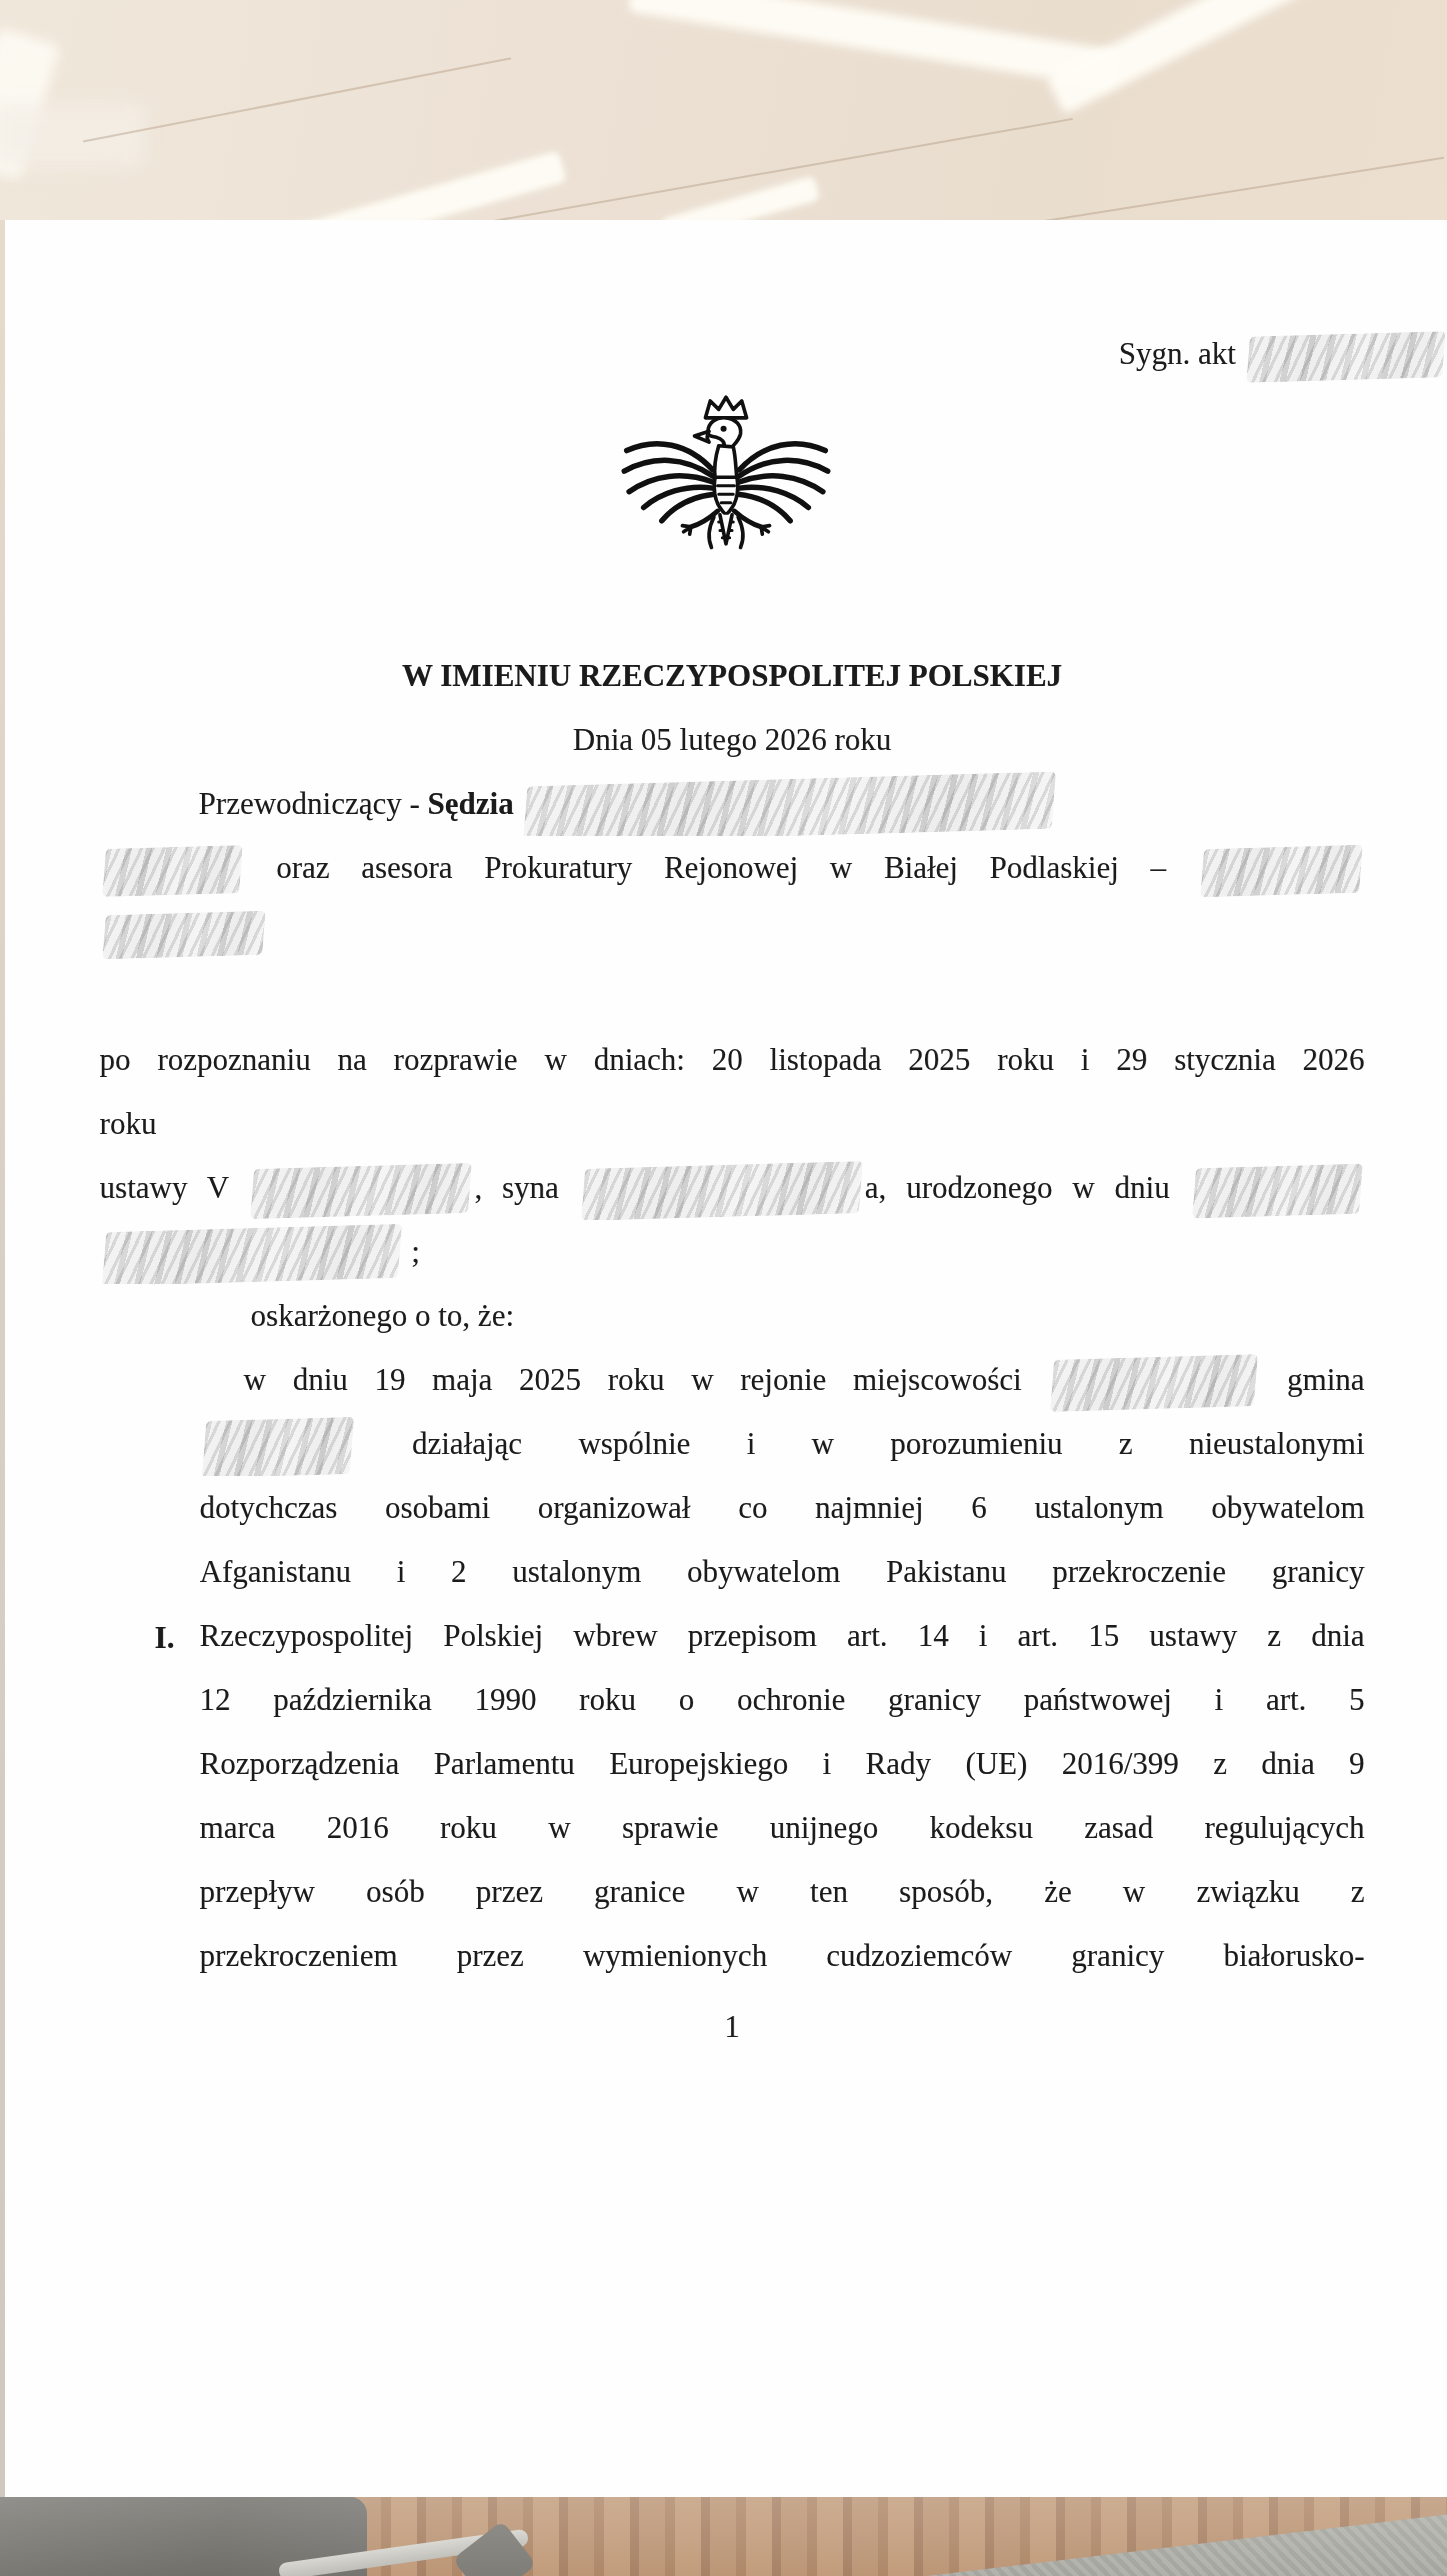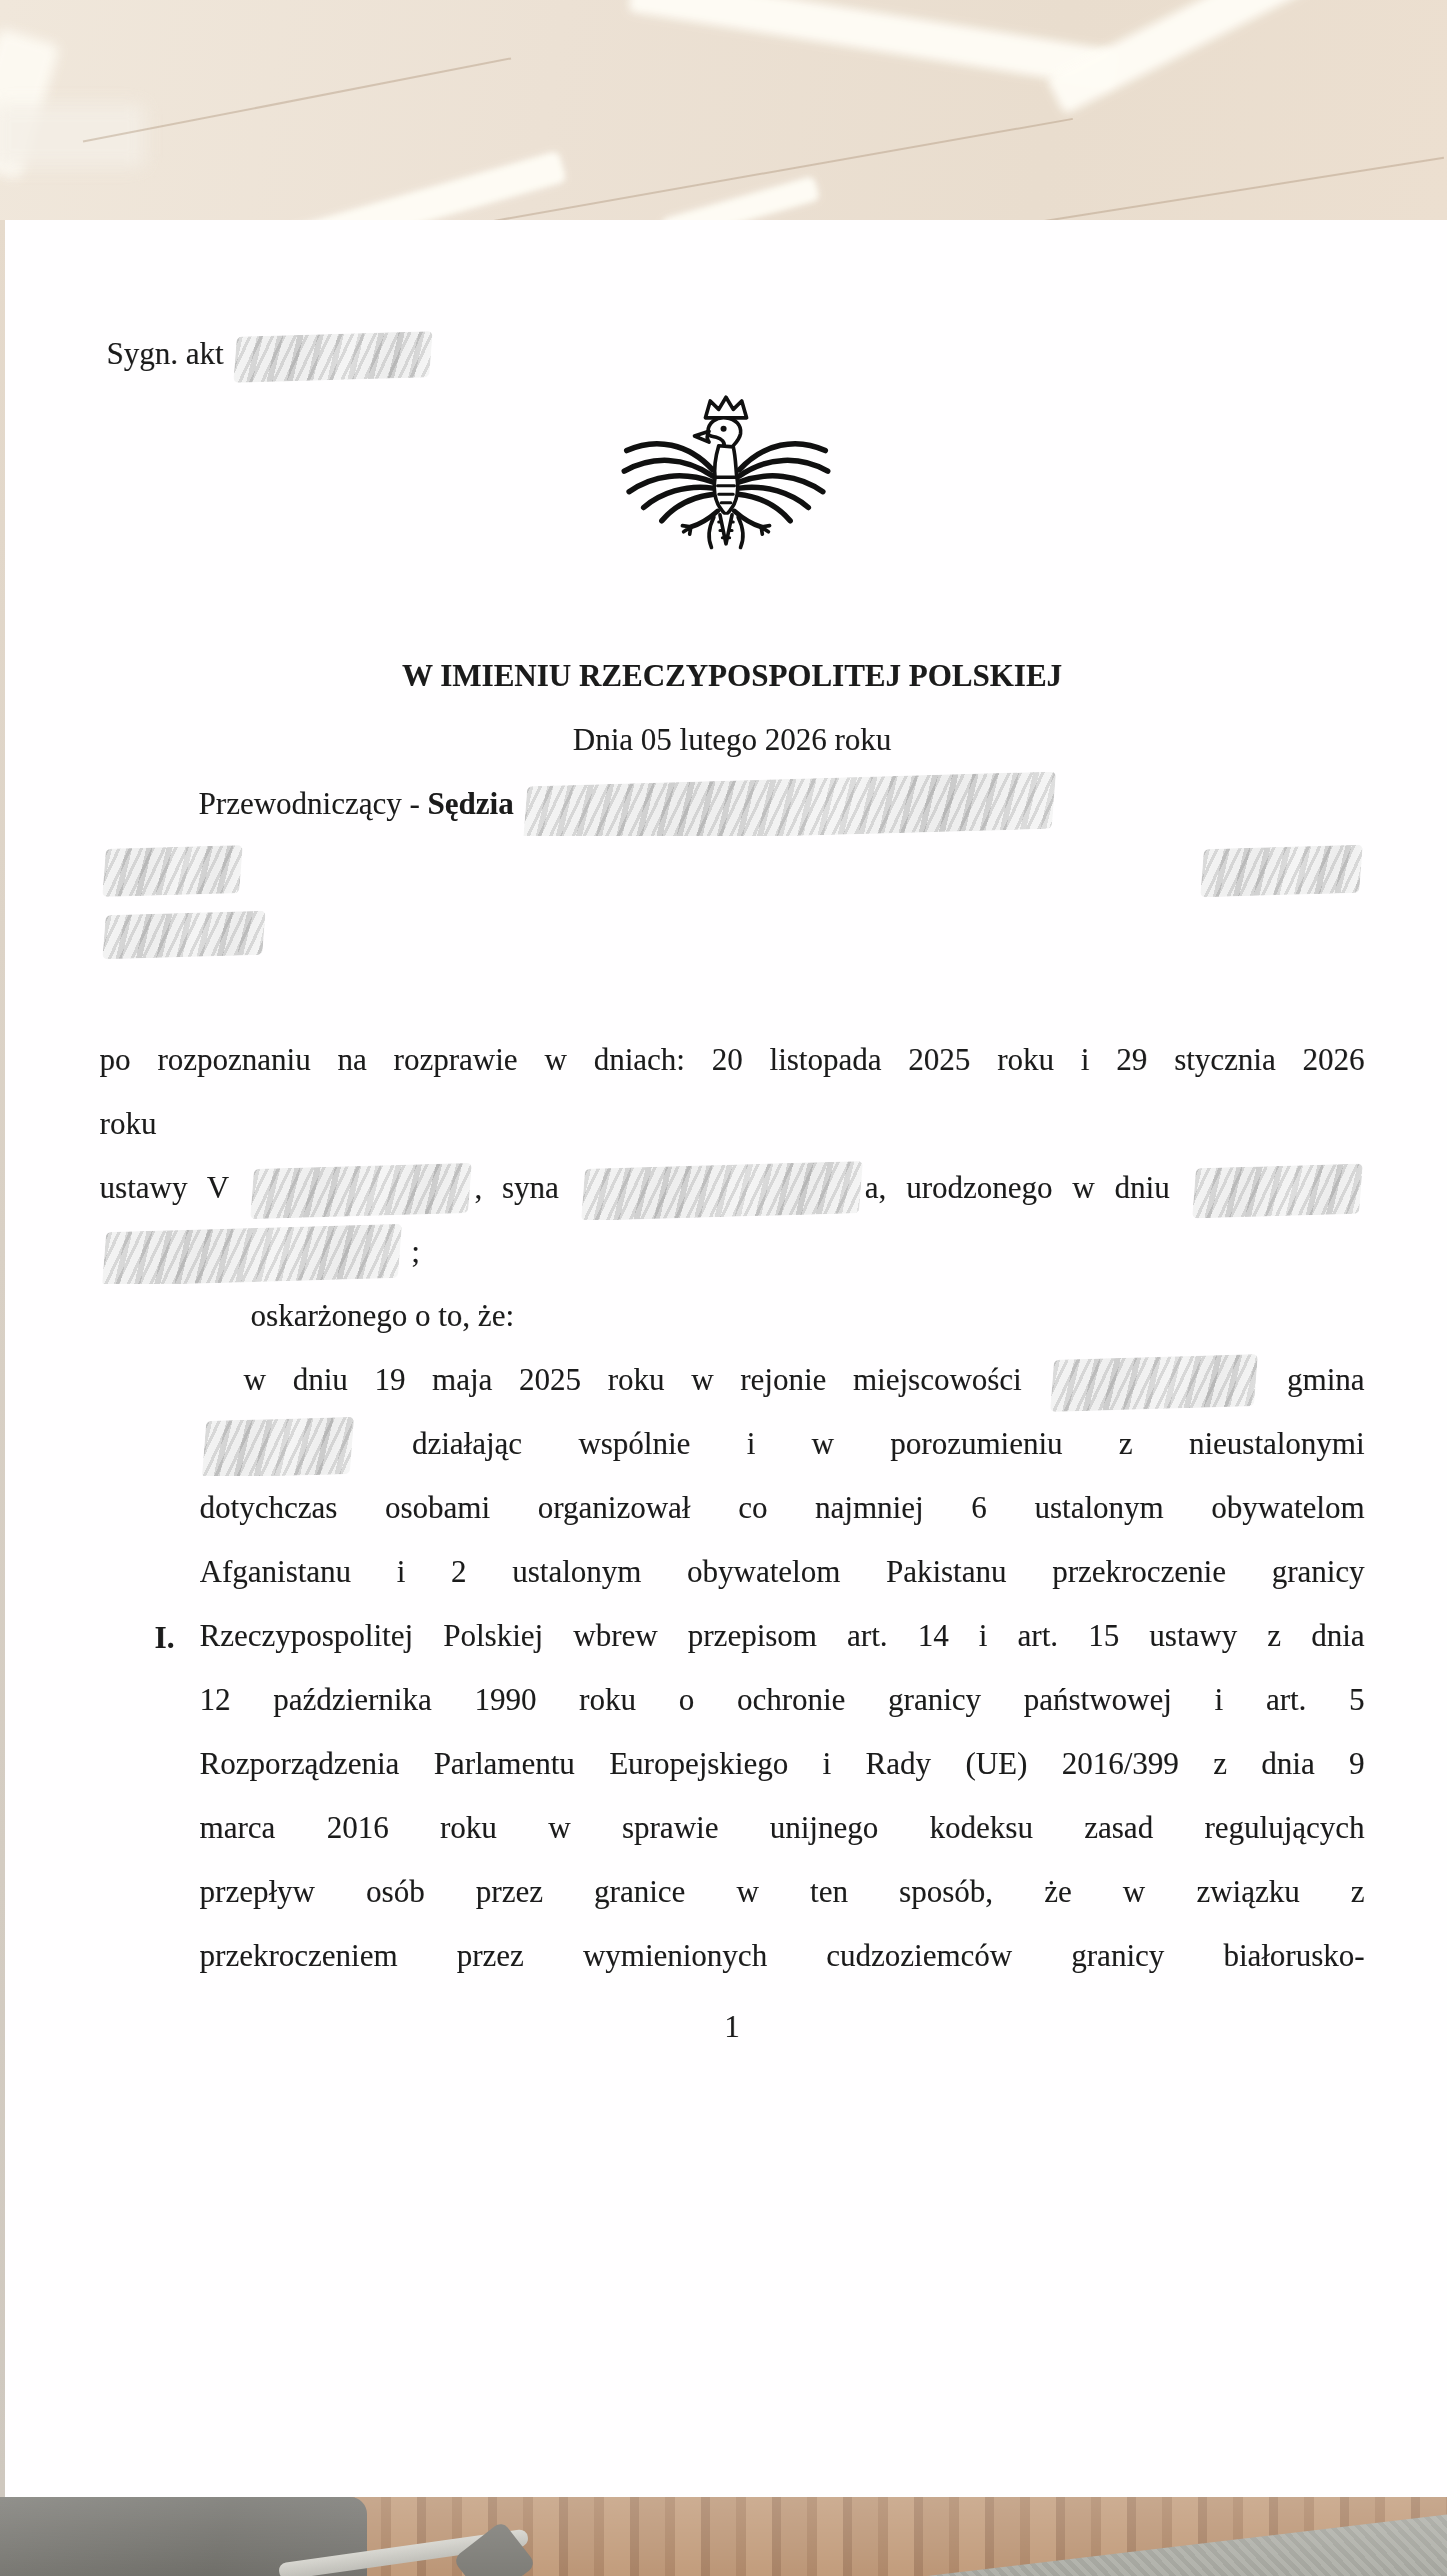--- a/index.html
+++ b/index.html
@@ -20,21 +20,21 @@
   .lb-d{left:661px;top:197px;width:159px;height:25px;transform:rotate(-16deg);filter:blur(3.3px);}
   .lb-e{left:-22.5px;top:34px;width:63px;height:139px;transform:rotate(17deg);filter:blur(6px);opacity:.85;}
   .lb-f{left:-6.6px;top:104px;width:152px;height:63px;background:#f4efe7;filter:blur(8px);opacity:.8;}
 
   
   .edge-strip{position:absolute;left:0;top:220px;width:4.6px;height:2277px;
               background:linear-gradient(#e6dacc,#d9d0c5 45%,#cfc8bf);}
   .page{position:absolute;left:4.6px;top:220px;width:1443px;height:2277px;background:#fffeff;
         font-size:31px;text-shadow:0.3px 0.4px 0.5px rgba(70,70,70,.4);}
 
-  .sygn-line{margin:111px 0 0 102px;height:46px;line-height:46px;}
+  .sygn-line{margin:111px 0 0 55px;height:46px;line-height:46px;text-align:right;}
   .eagle-wrap{margin-top:5.3px;height:188px;text-align:center;}
   .eagle-wrap svg{display:inline-block;}
 
   .flow{position:relative;margin:74px 83px 0 95px;}
   .line{position:relative;height:64px;line-height:64px;overflow:hidden;}
   .jl{text-align:justify;}
   .jl::after{content:"";display:inline-block;width:100%;}
   .cl{text-align:center;}
   .rl{text-align:center;}
   .b{font-weight:bold;}
@@ -151,20 +151,21 @@
       <div class="line ind">
         <span>Przewodniczący -</span>
         <span class="b">Sędzia</span>
         <span class="red r-judge"></span>
       </div>
 
 
 
       <div class="line jl">
         <span class="red r-pr2a"></span>
+        <span>oraz asesora Prokuratury Rejonowej w Białej Podlaskiej –</span>
         <span class="red r-pr2b"></span>
       </div>
 
       <div class="line">
         <span class="red r-pr3"></span>
       </div>
 
       <div class="line"></div>
 
       <div class="line jl">po rozpoznaniu na rozprawie w dniach: 20 listopada 2025 roku i 29 stycznia 2026</div>

